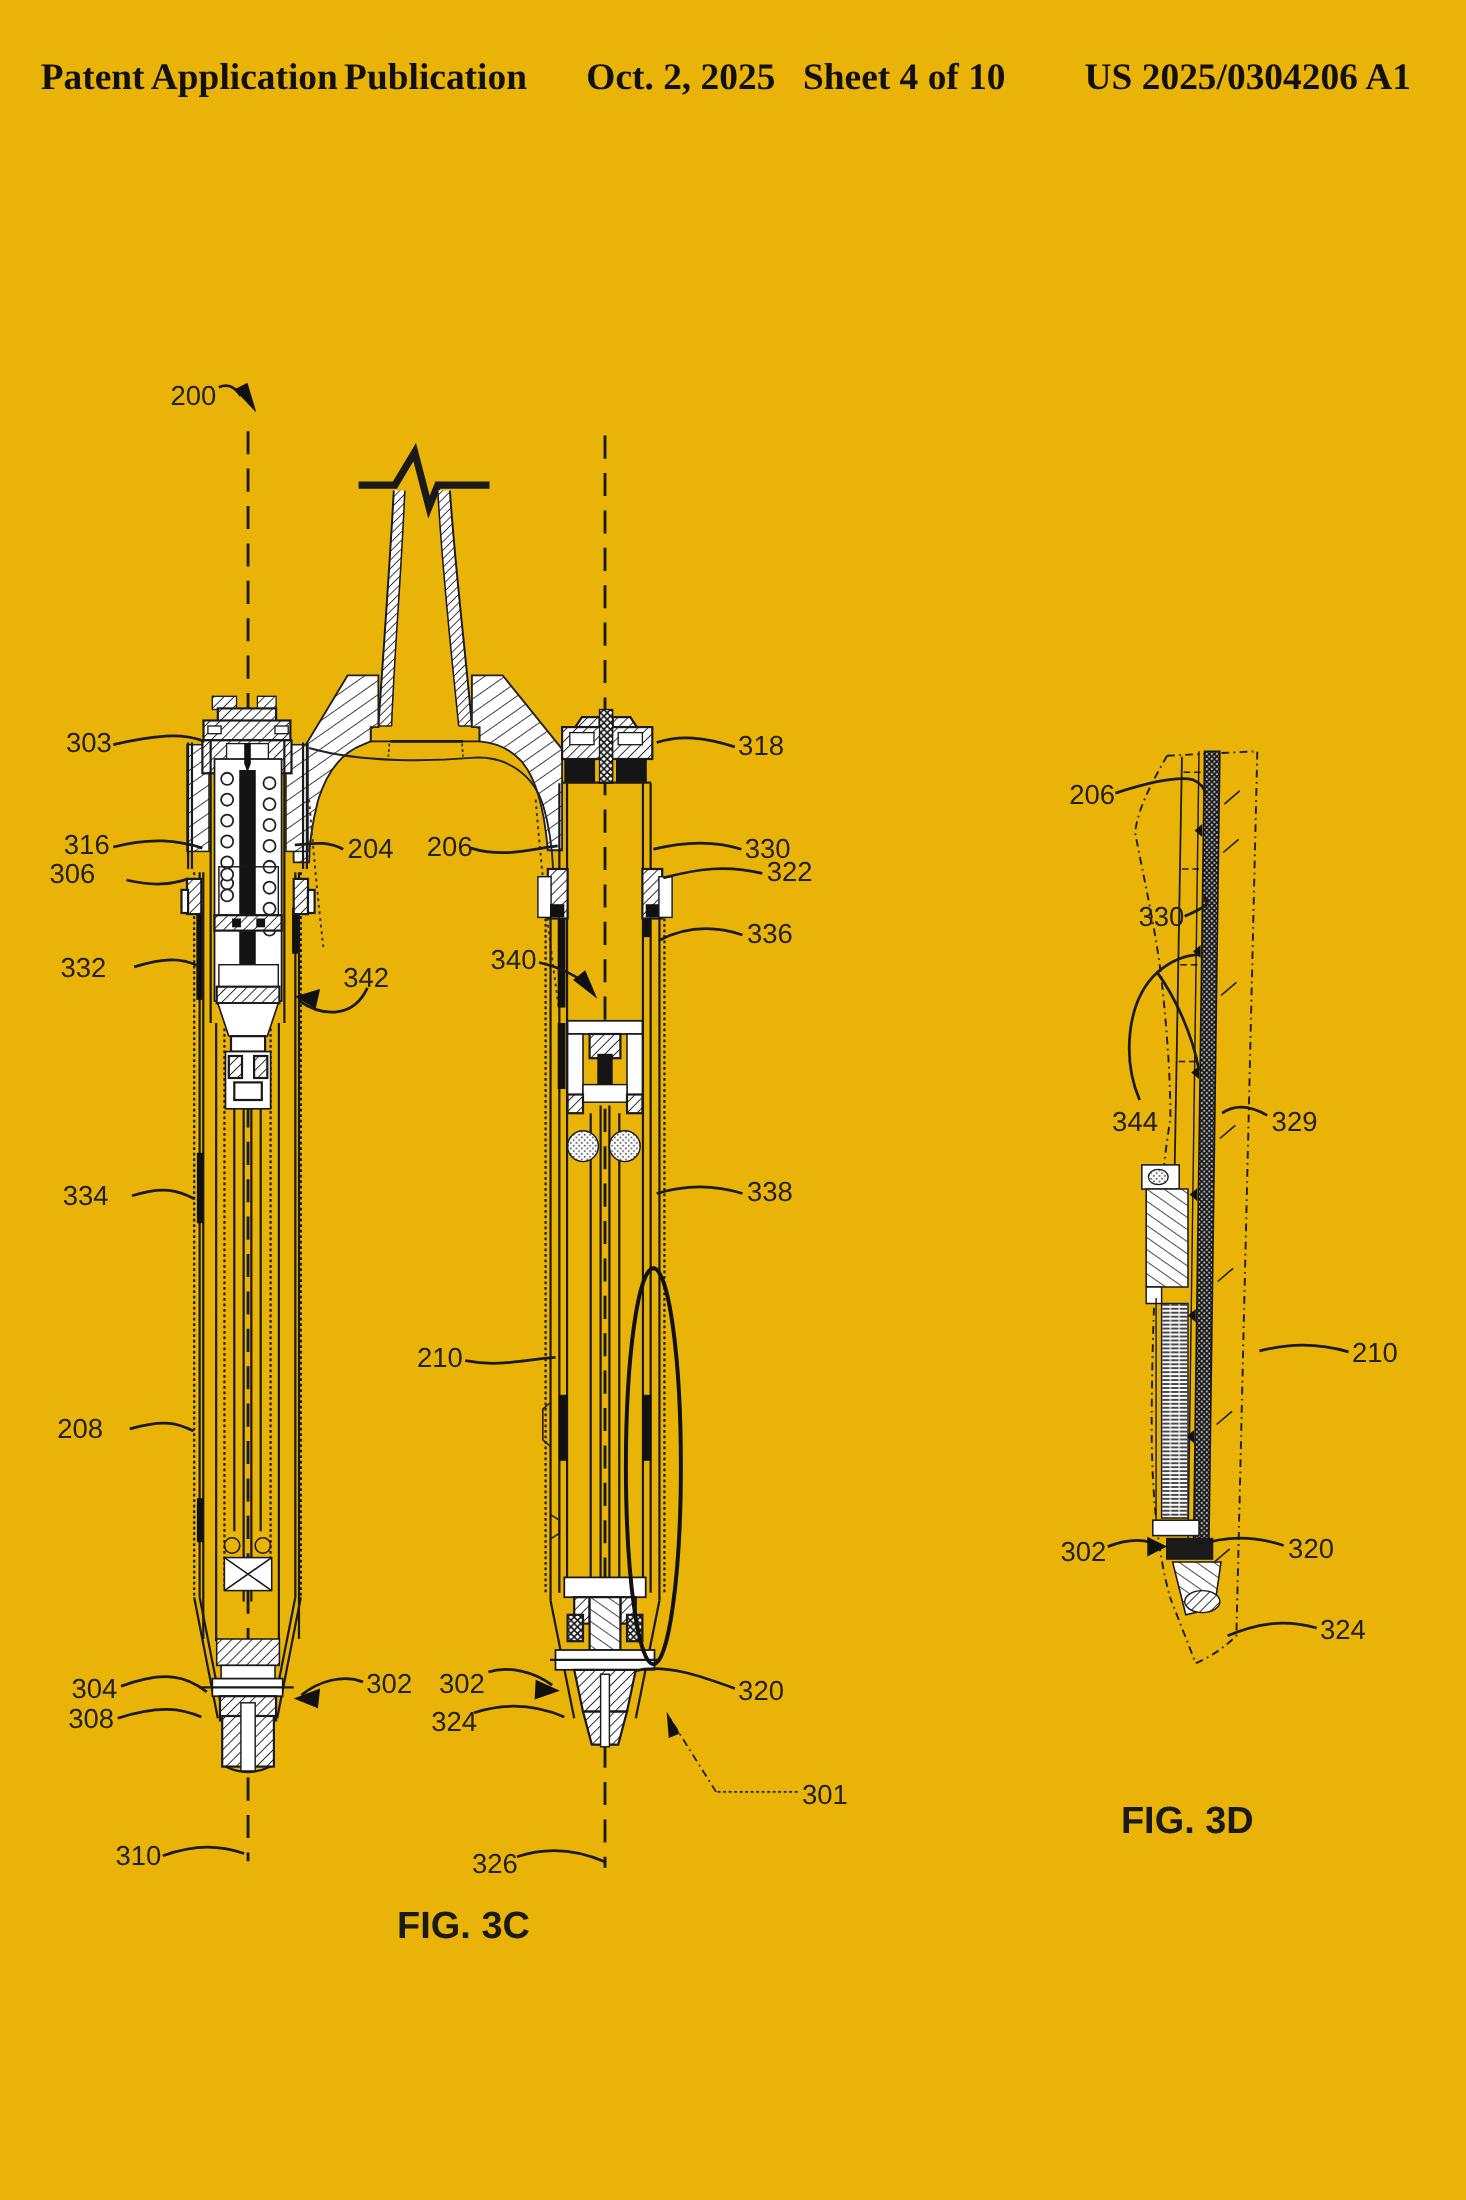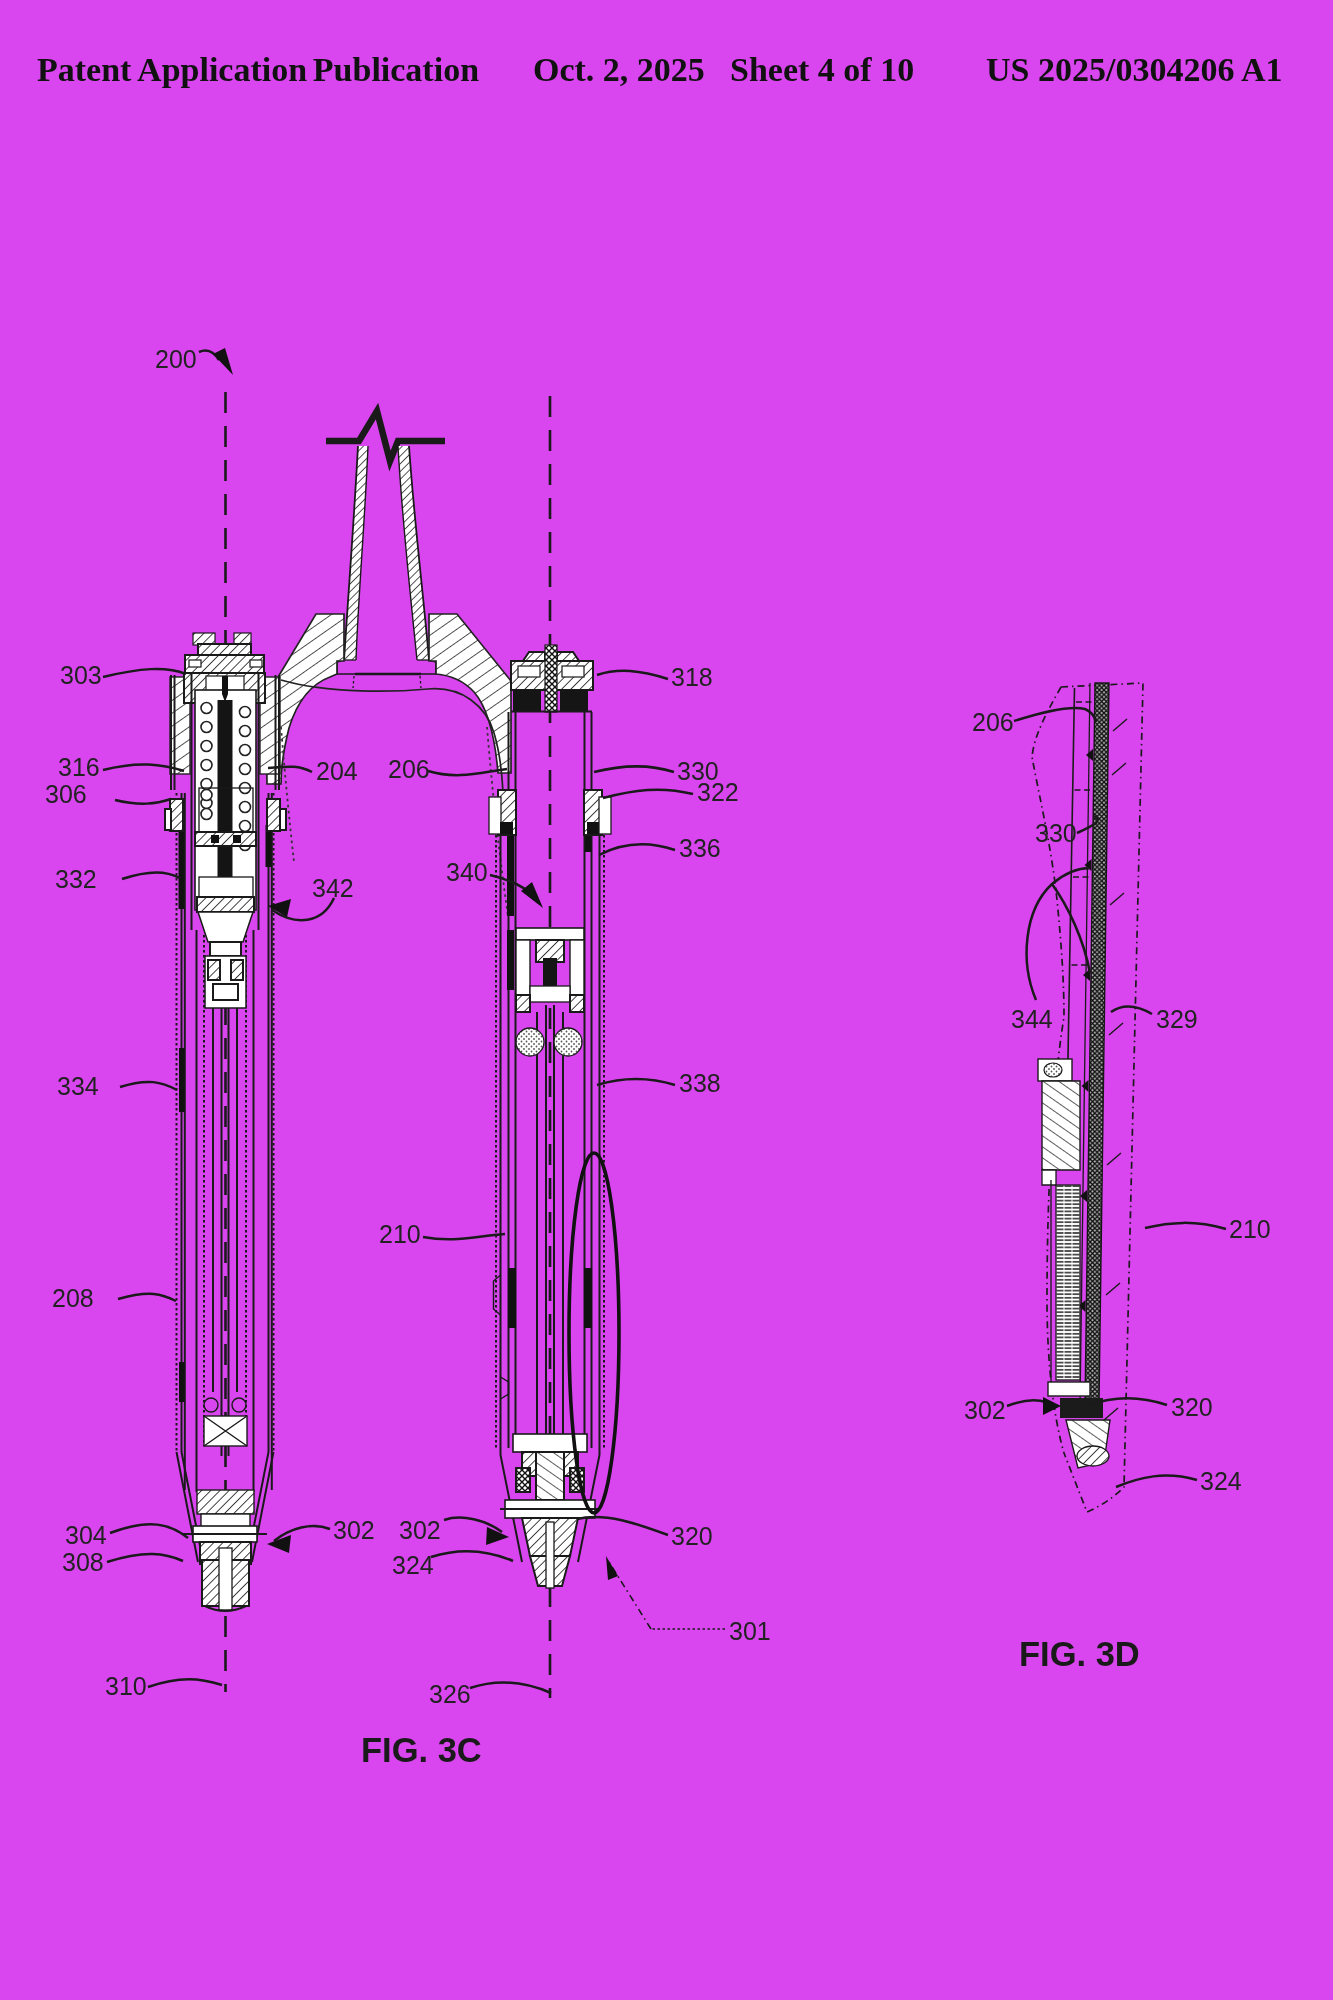--- a/index.html
+++ b/index.html
@@ -1,16 +1,16 @@
 <!DOCTYPE html>
 <html><head>
 <meta charset="utf-8">
 <style>
   html,body{margin:0;padding:0;background:#fff;}
-  .page{position:relative;width:1333px;height:2000px;background:#d946ef;overflow:hidden;}
+  .page{position:relative;width:1333px;height:2000px;background:#eab308;overflow:hidden;}
   svg{position:absolute;left:0;top:0;}
   text{font-family:"Liberation Sans",sans-serif;fill:#1c1c1c;}
   .hdr{font-family:"Liberation Serif",serif;font-weight:bold;font-size:34px;fill:#111;}
   .lbl{font-size:25px;fill:#222;}
   .cap{font-size:34.5px;font-weight:bold;fill:#1a1a1a;}
 </style>
 </head>
 <body>
 <div class="page">
 <svg width="1333" height="2000" viewBox="0 0 1333 2000">

